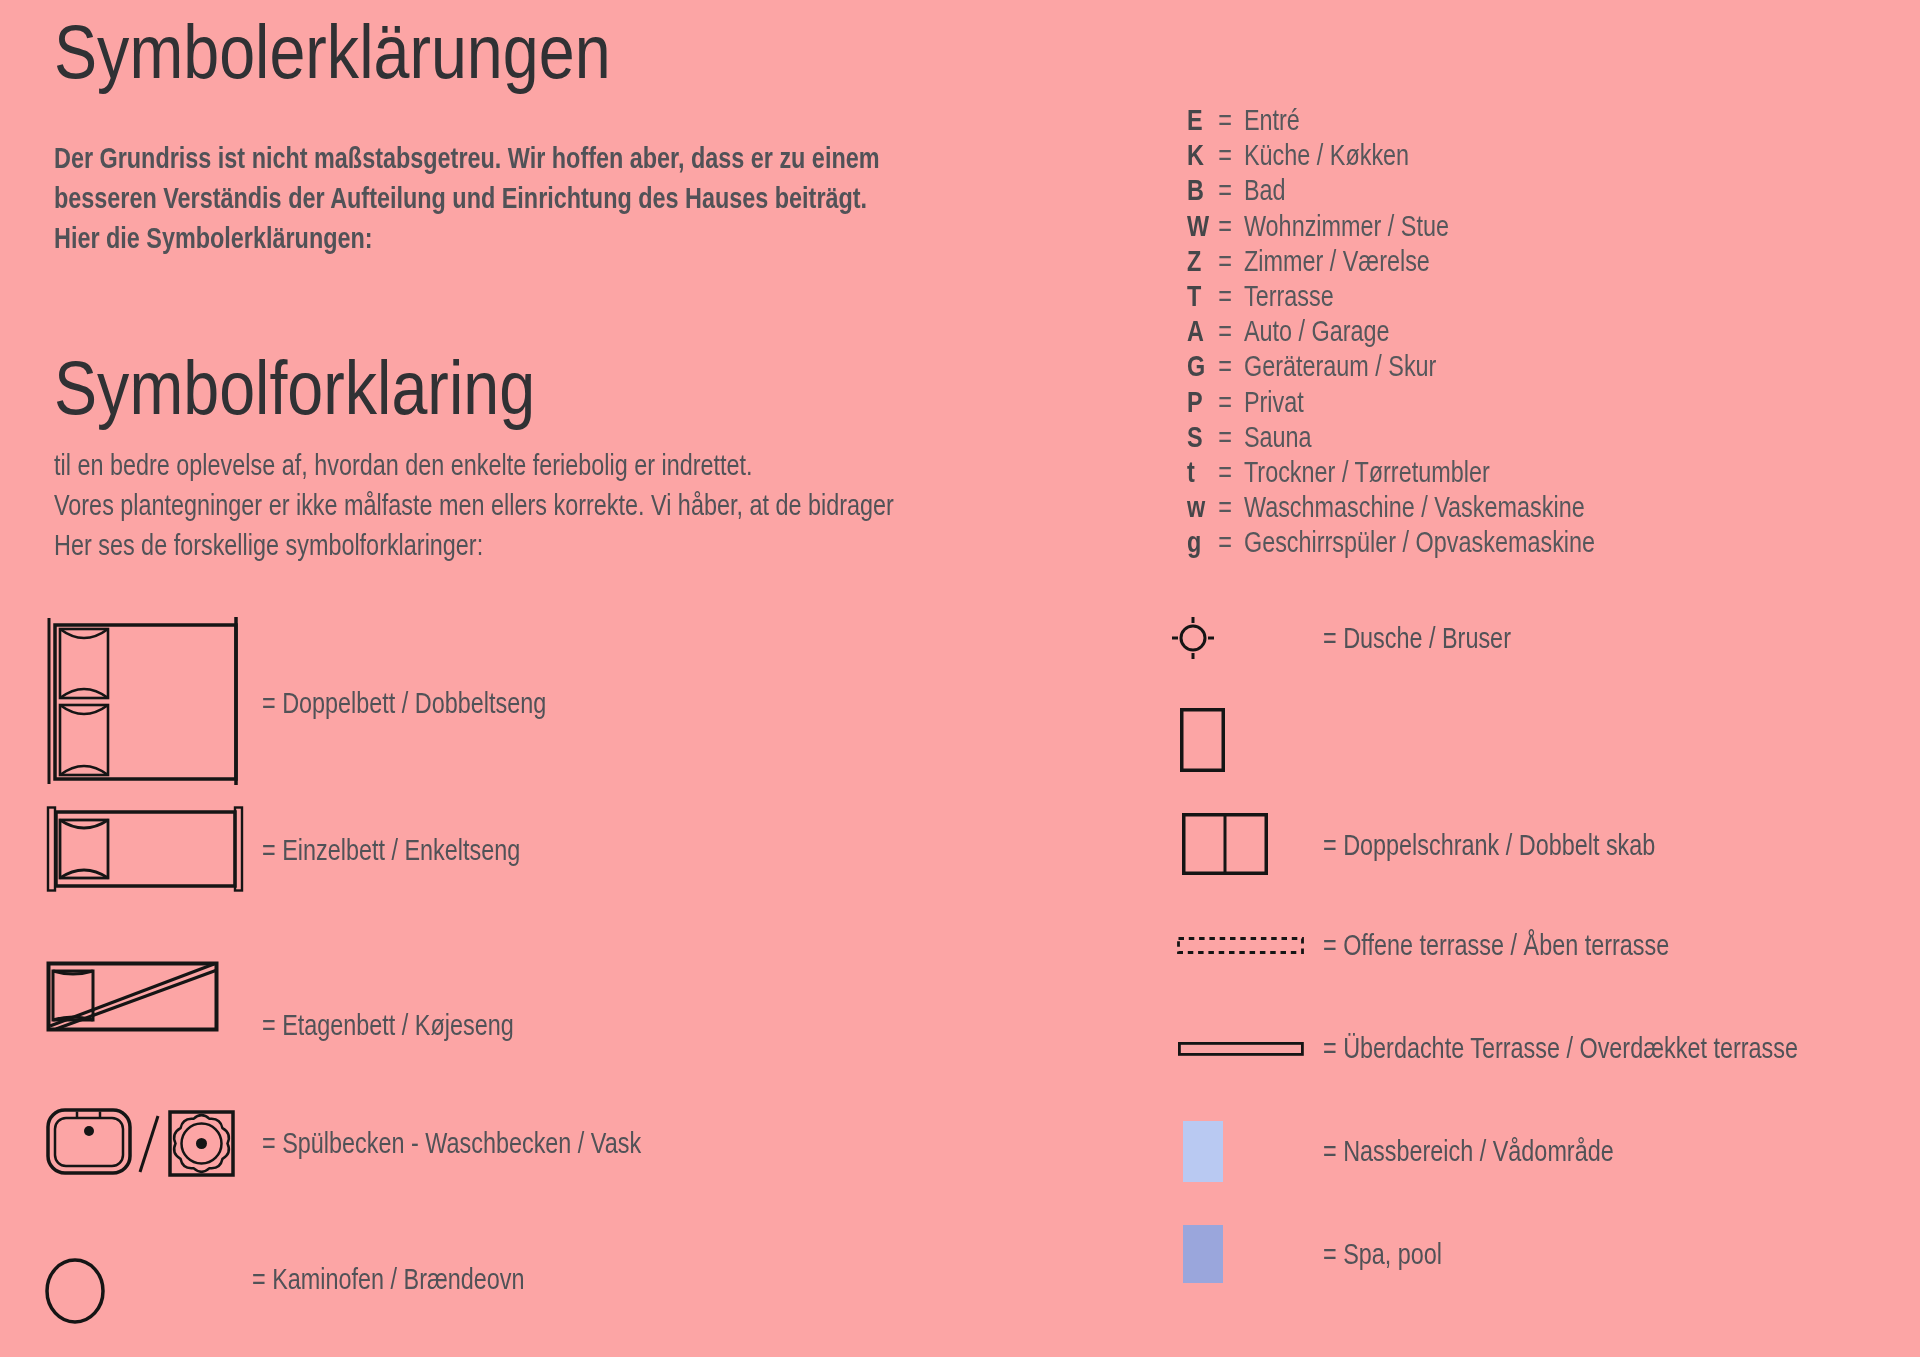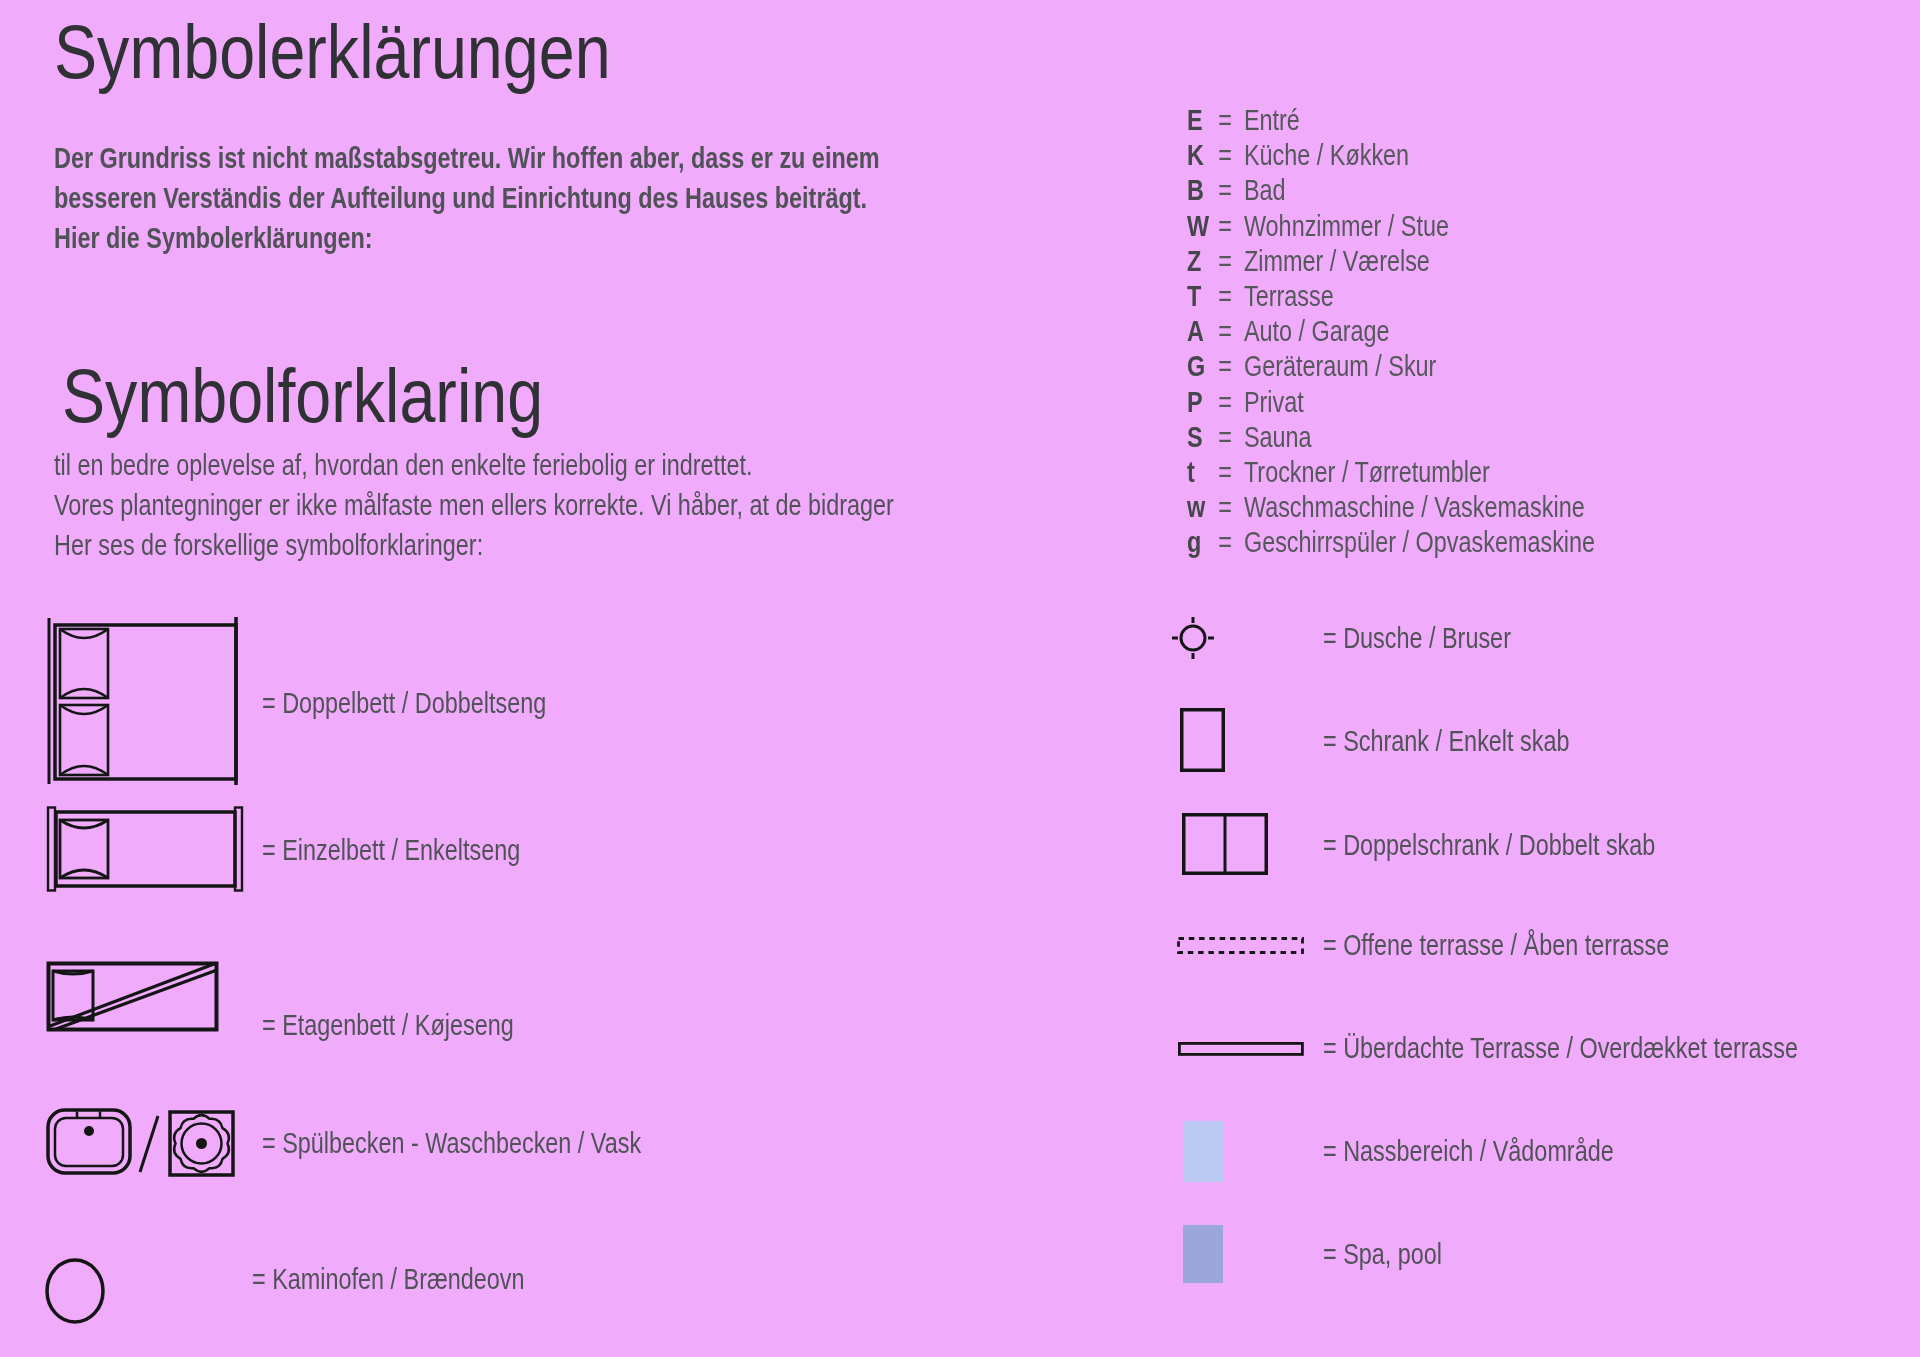--- a/index.html
+++ b/index.html
@@ -1,16 +1,16 @@
 <!DOCTYPE html>
 <html><head>
 <meta charset="utf-8">
 <style>
   html,body{margin:0;padding:0;background:#ffffff;}
-  #page{position:relative;width:1920px;height:1357px;background:#f0abfc;overflow:hidden;
+  #page{position:relative;width:1920px;height:1357px;background:#fca5a5;overflow:hidden;
         font-family:"Liberation Sans",sans-serif;}
   .abs{position:absolute;}
   
   .cx{display:inline-block;transform:scaleX(0.78);transform-origin:0 50%;white-space:nowrap;}
   .cxt{display:inline-block;transform:scaleX(0.85);transform-origin:0 50%;white-space:nowrap;}
   .title{font-size:76px;line-height:80px;font-weight:500;color:#303134;letter-spacing:0;}
   .para{font-size:30px;line-height:40px;color:#515257;}
   .para .line{height:40px;}
   .label{font-size:30px;line-height:40px;color:#515257;}
   
@@ -30,21 +30,21 @@
 
   <h1 class="abs title" style="left:54px;top:12px;margin:0;">
     <span class="cxt">Symbolerklärungen</span>
   </h1>
   <div class="abs para" style="left:54px;top:138px;font-weight:bold;">
     <div class="line"><span class="cx">Der Grundriss ist nicht maßstabsgetreu. Wir hoffen aber, dass er zu einem</span></div>
     <div class="line"><span class="cx">besseren Verständis der Aufteilung und Einrichtung des Hauses beiträgt.</span></div>
     <div class="line"><span class="cx">Hier die Symbolerklärungen:</span></div>
   </div>
 
-  <h1 class="abs title" style="left:54px;top:348px;margin:8px;">
+  <h1 class="abs title" style="left:54px;top:348px;margin:0;">
     <span class="cxt">Symbolforklaring</span>
   </h1>
   <div class="abs para" style="left:54px;top:445px;">
     <div class="line"><span class="cx">til en bedre oplevelse af, hvordan den enkelte feriebolig er indrettet.</span></div>
     <div class="line"><span class="cx">Vores plantegninger er ikke målfaste men ellers korrekte. Vi håber, at de bidrager</span></div>
     <div class="line"><span class="cx">Her ses de forskellige symbolforklaringer:</span></div>
   </div>
 
   <div id="abbr" class="abs">
     <div class="arow">
@@ -187,23 +187,20 @@
     <line class="stroke" x1="1" y1="22" x2="7" y2="22" stroke-width="3"></line>
     <line class="stroke" x1="37" y1="22" x2="43" y2="22" stroke-width="3"></line>
   </svg>
   <div class="abs label" style="left:1323px;top:618px;">
     <span class="cx">= Dusche / Bruser</span>
   </div>
 
   <svg class="abs" style="left:1180px;top:708px;" width="45" height="64" viewBox="0 0 45 64">
     <rect class="stroke" x="1.75" y="1.75" width="41.5" height="60.5" stroke-width="3.5"></rect>
   </svg>
-  <div class="abs label" style="left:1323px;top:721px;">
-    <span class="cx">= Schrank / Enkelt skab</span>
-  </div>
 
   <svg class="abs" style="left:1182px;top:813px;" width="86" height="62" viewBox="0 0 86 62">
     <rect class="stroke" x="1.75" y="1.75" width="82.5" height="58.5" stroke-width="3.5"></rect>
     <line class="stroke" x1="43" y1="2" x2="43" y2="60" stroke-width="3"></line>
   </svg>
   <div class="abs label" style="left:1323px;top:825px;">
     <span class="cx">= Doppelschrank / Dobbelt skab</span>
   </div>
 
   <svg class="abs" style="left:1177px;top:937px;" width="127" height="17" viewBox="0 0 127 17">

